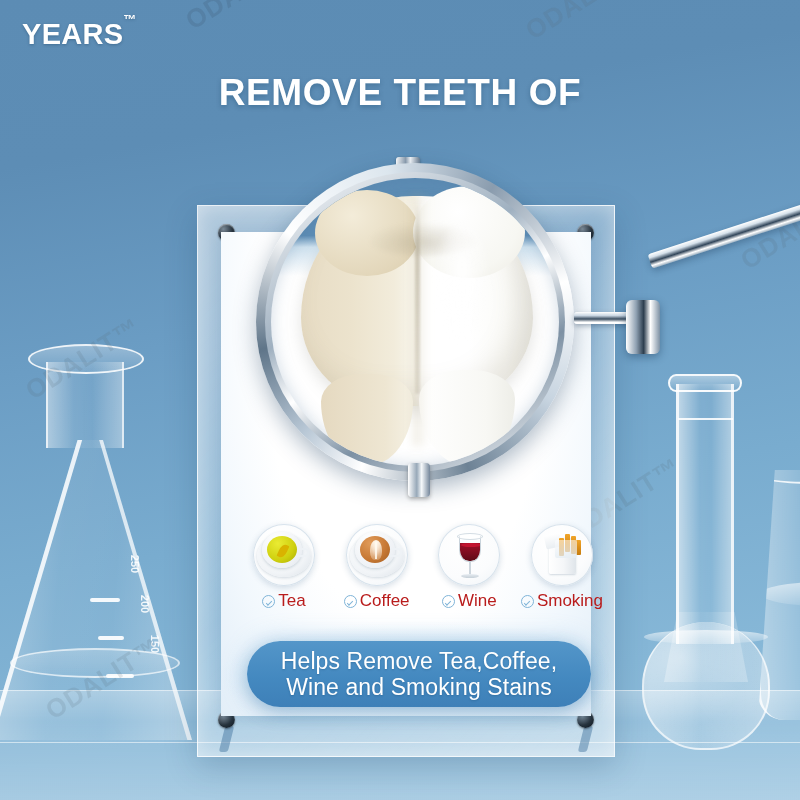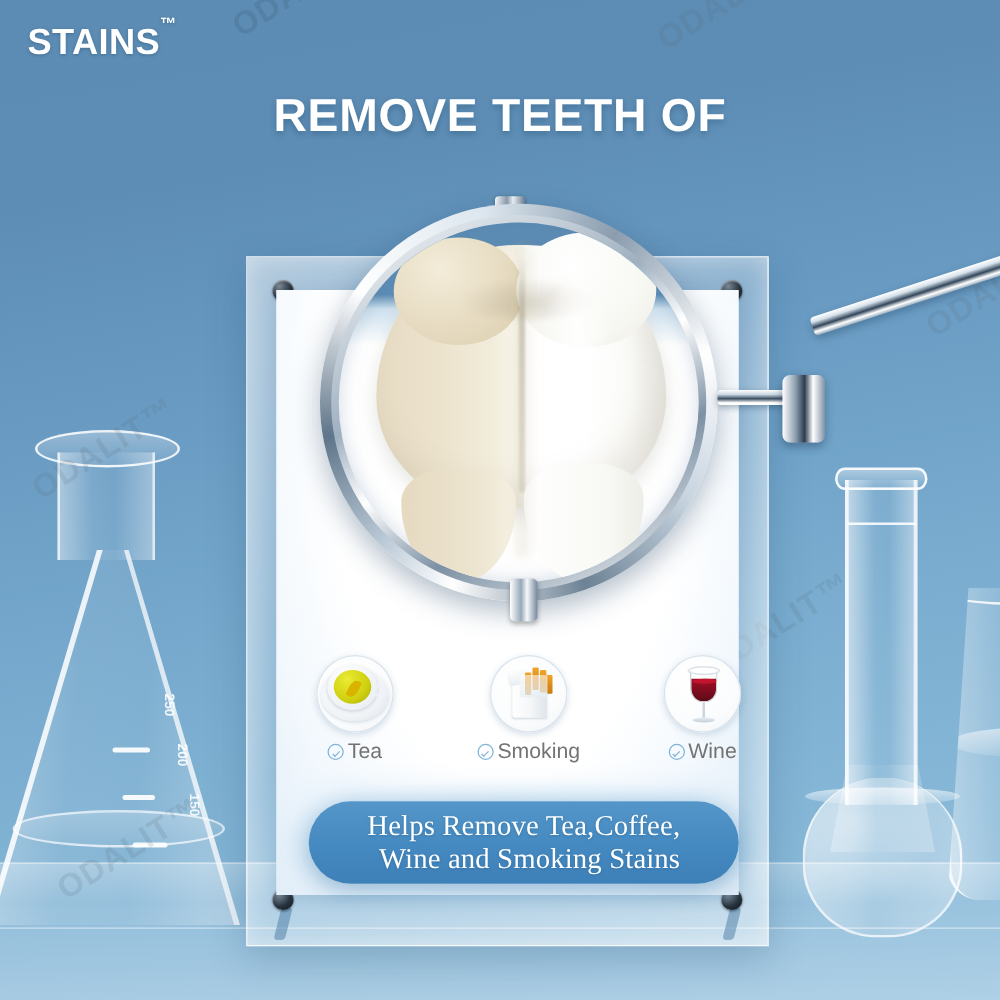--- a/index.html
+++ b/index.html
@@ -275,21 +275,21 @@
   }
   .ic-item{ width:88px; display:flex; flex-direction:column; align-items:center; }
   .ic-circle{
     width:62px; height:62px; border-radius:50%;
     background:radial-gradient(circle at 38% 30%,#ffffff,#fbfcfd 60%,#eef3f7);
     box-shadow:0 2px 6px rgba(50,90,130,.20), inset 0 0 0 1px rgba(200,215,228,.70);
     position:relative; overflow:hidden;
   }
   .ic-label{
     margin-top:5px; display:flex; align-items:center; gap:3px;
-    font-size:17px; color:#737373; white-space:nowrap;
+    font-size:17px; color:#b91c1c; white-space:nowrap;
   }
   .chk{
     width:13px;height:13px;border-radius:50%;
     border:1.6px solid #7fb4d8; position:relative; flex:0 0 auto;
   }
   .chk:after{
     content:""; position:absolute; left:2.4px; top:5px; width:5px; height:2px;
     border-left:1.6px solid #7fb4d8; border-bottom:1.6px solid #7fb4d8;
     transform:rotate(-45deg);
   }
@@ -393,24 +393,23 @@
   
   #banner{
     position:absolute; left:247px; top:641px; width:344px; height:66px;
     background:linear-gradient(180deg,#5496c9,#4489c0 55%,#3e80b8);
     border-radius:33px;
     box-shadow:0 6px 18px rgba(40,100,150,.30), 0 0 26px rgba(120,180,225,.45);
     display:flex; align-items:center; justify-content:center;
   }
   #banner span{
     color:#fff; font-size:23px; line-height:26px; font-weight:400;
-    text-align:right; letter-spacing:.1px;
+    text-align:center; letter-spacing:.1px;
     text-shadow:0 1px 2px rgba(20,70,110,.30);
     white-space:pre-line;
-    font-family:Liberation Serif, serif;
   }
   .bannerGlow{
     position:absolute; left:215px; top:620px; width:410px; height:112px;
     background:radial-gradient(ellipse at 50% 50%,rgba(190,224,245,.60),rgba(190,224,245,0) 70%);
     pointer-events:none;
   }
 </style>
 </head>
 <body>
 
@@ -450,21 +449,21 @@
   </div>
 
   <div class="wm" style="left:180px;  top:10px;">ODALIT™</div>
   <div class="wm lite" style="left:520px;  top:20px;">ODALIT™</div>
   <div class="wm lite" style="left:735px;  top:250px;">ODALIT™</div>
   <div class="wm lite" style="left:20px;   top:380px;">ODALIT™</div>
   <div class="wm lite" style="left:560px;  top:520px;">ODALIT™</div>
   <div class="wm lite" style="left:40px;   top:700px;">ODALIT™</div>
 </div>
 
-<div id="logo"><span>STAINS</span><sup>™</sup></div>
+<div id="logo"><span>YEARS</span><sup>™</sup></div>
 
 <div id="headline">
   <div>REMOVE TEETH OF</div>
 </div>
 
 <div id="frame">
   <div class="screw tl"></div>
   <div class="screw tr"></div>
   <div class="screwsh bl"></div>
   <div class="screwsh br"></div>
@@ -506,52 +505,65 @@
         <div class="handle"></div>
       <div class="liquid"></div>
         <div class="leaf"></div>
     </div>
     <div class="ic-label">
       <span class="chk"></span>
       <span>Tea</span>
     </div>
   </div>
 
+  <div class="ic-item">
+    <div class="ic-circle coffee">
+      <div class="saucer"></div>
+        <div class="cup"></div>
+        <div class="handle"></div>
+      <div class="liquid"></div>
+        <div class="art"></div>
+    </div>
+    <div class="ic-label">
+      <span class="chk"></span>
+      <span>Coffee</span>
+    </div>
+  </div>
+
+  <div class="ic-item">
+    <div class="ic-circle wine">
+      <div class="bowl">
+          <div class="wineliq"></div>
+        </div>
+      <div class="rim"></div>
+        <div class="stem"></div>
+        <div class="foot"></div>
+    </div>
+    <div class="ic-label">
+      <span class="chk"></span>
+      <span>Wine</span>
+    </div>
+  </div>
 
   <div class="ic-item">
     <div class="ic-circle smoke">
       <div class="pack"></div>
         <div class="flap"></div>
       <div class="cigs">
         <div class="cig c1"></div>
           <div class="cig c2"></div>
         <div class="cig c3"></div>
           <div class="cig c4"></div>
       </div>
       <div class="cigbox"></div>
     </div>
     <div class="ic-label">
       <span class="chk"></span>
       <span>Smoking</span>
     </div>
   </div>
-
-  <div class="ic-item">
-    <div class="ic-circle wine">
-      <div class="bowl">
-          <div class="wineliq"></div>
-        </div>
-      <div class="rim"></div>
-        <div class="stem"></div>
-        <div class="foot"></div>
-    </div>
-    <div class="ic-label">
-      <span class="chk"></span>
-      <span>Wine</span>
-    </div>
-  </div>
 </div>
 
 <div class="bannerGlow"></div>
 <div id="banner">
   <span>Helps Remove Tea,Coffee,
 Wine and Smoking Stains</span>
 </div>
 
 </body></html>

